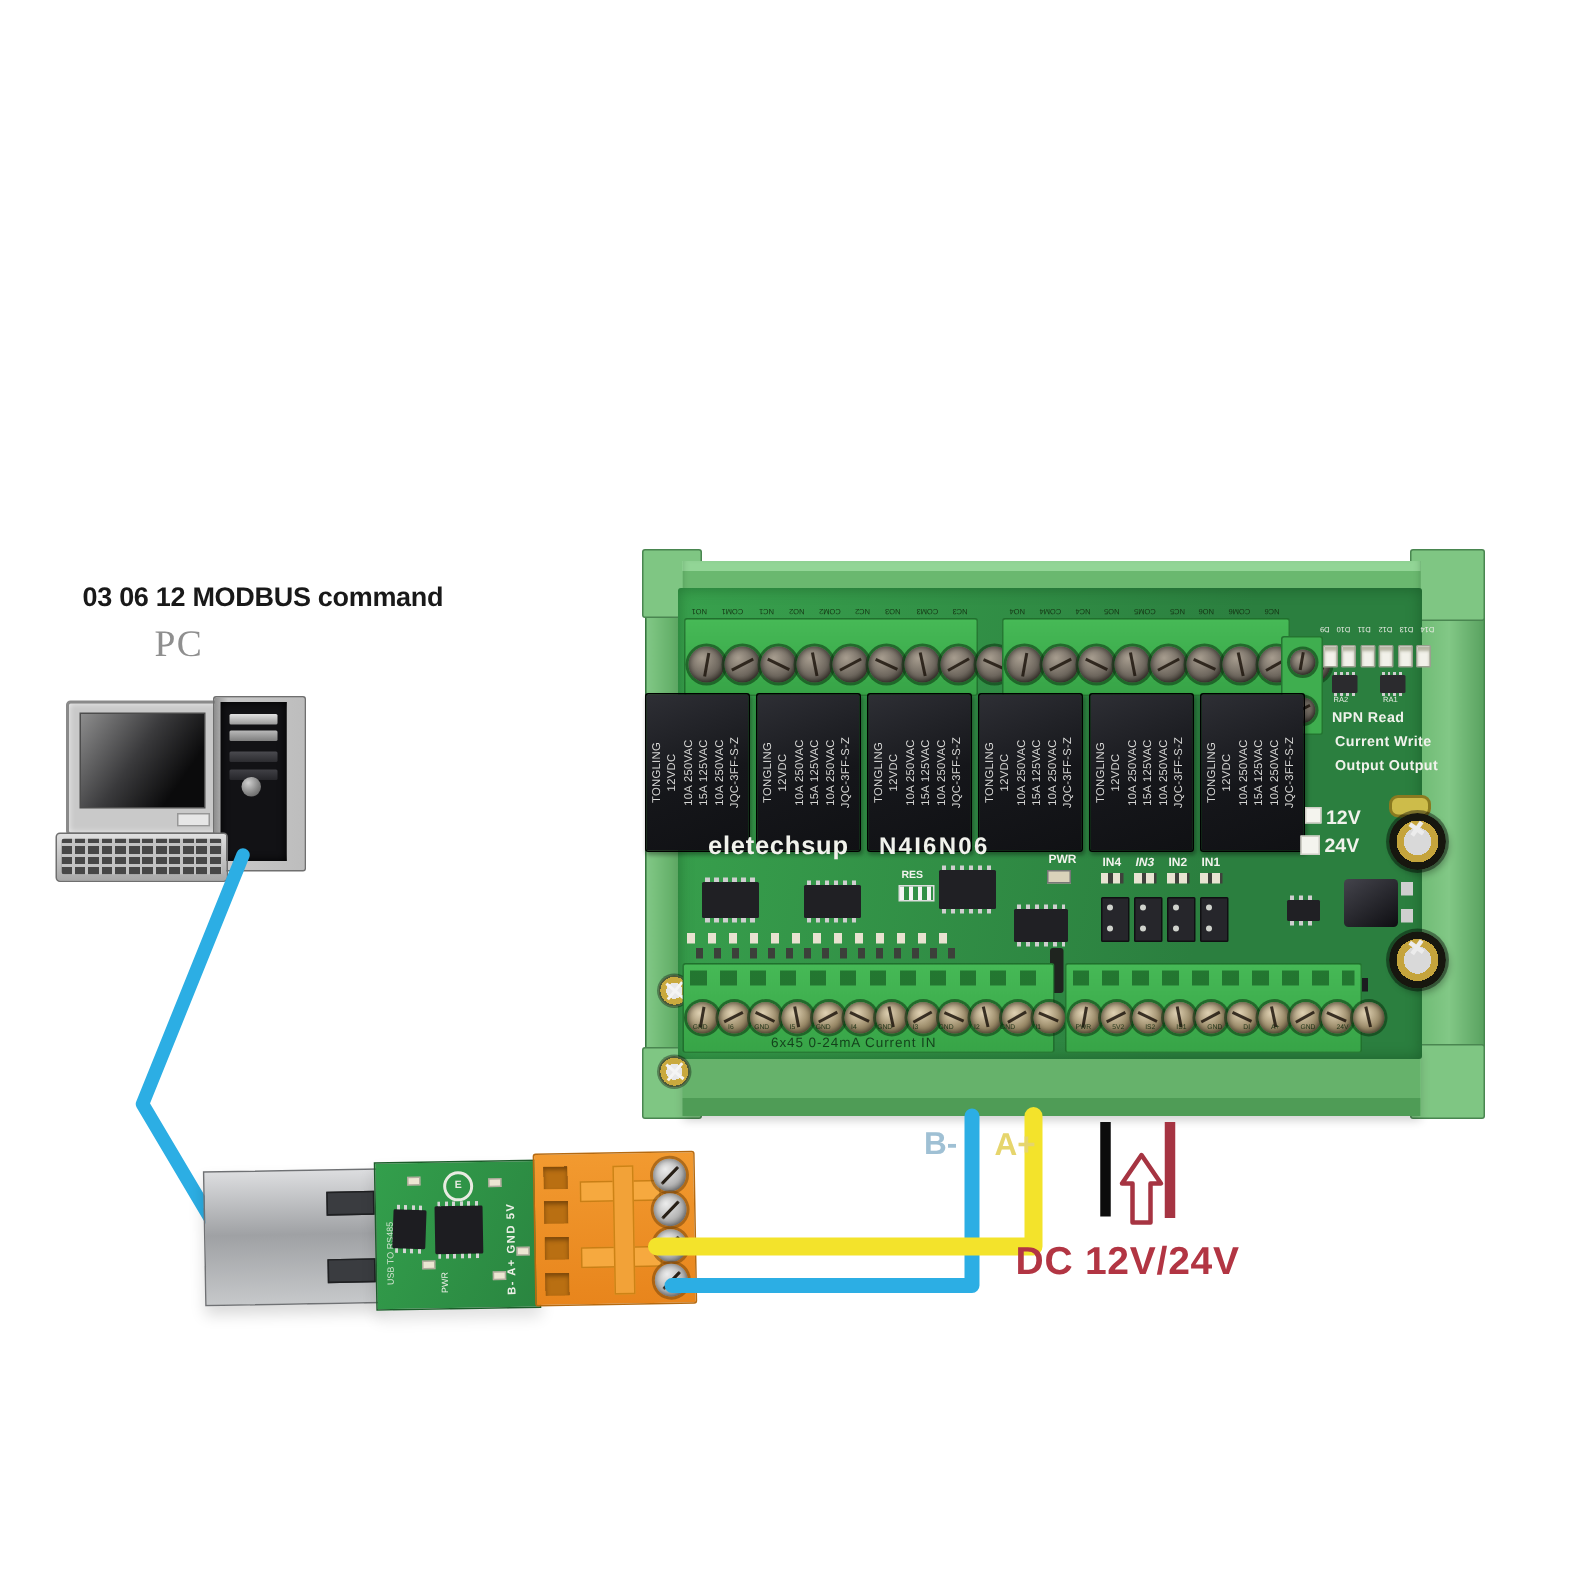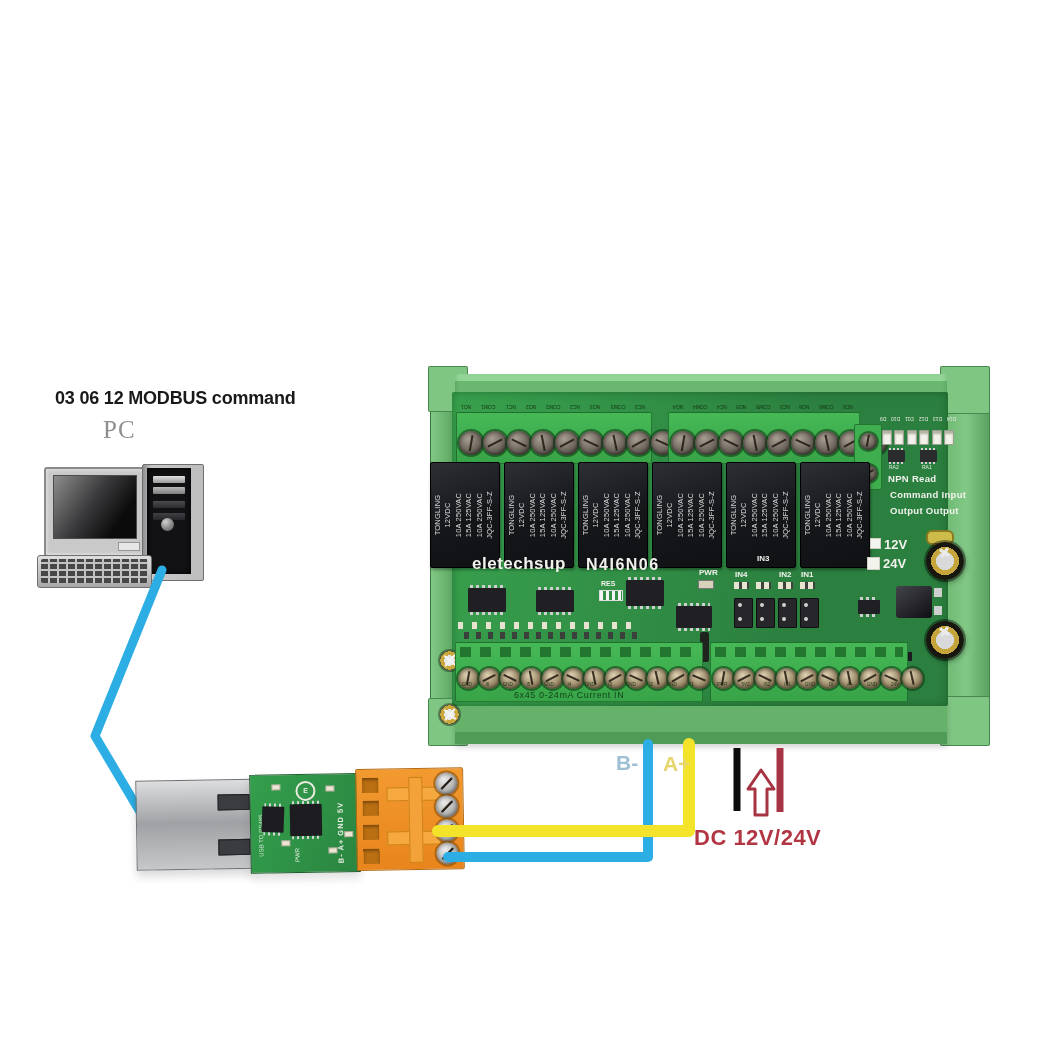--- a/index.html
+++ b/index.html
@@ -178,21 +178,21 @@
   .notch{position:absolute;left:6px;width:16px;height:15px;background:#b96f12;box-shadow:inset 0 2px 3px rgba(60,30,0,.5);}
   .clampbar{position:absolute;left:30px;width:52px;height:12px;background:#f6a93f;border:1px solid #c97f16;}
   .clampv{position:absolute;left:52px;top:8px;width:12px;height:84px;background:#f2a238;border:1px solid #cd8316;}
   .oscrews{position:absolute;right:3px;top:4px;bottom:4px;width:26px;display:flex;flex-direction:column;
            justify-content:space-between;align-items:center;}
 
   
   .lbl{position:absolute;font-weight:600;white-space:nowrap;}
   .lbl-bminus{left:616px;top:751px;font-size:21px;color:#9fc0d4;}
   .lbl-aplus{left:663px;top:752px;font-size:21px;color:#e6d56d;}
-  .lbl-power{left:694px;top:825px;font-size:22px;color:#b23543;letter-spacing:.5px;}
+  .lbl-power{left:677px;top:825px;font-size:26px;color:#b23543;letter-spacing:.5px;}
 </style>
 </head>
 <body>
 
 <div class="canvas">
 
 
   <div>
     <div class="pc-caption">03 06 12 MODBUS command</div>
     <div class="pc-label">PC</div>
@@ -366,25 +366,25 @@
         </div>
       </div>
 
     <div class="silk brand">eletechsup</div>
     <div class="silk model">N4I6N06</div>
     <div class="silk res">RES</div>
     <div class="res-box"></div>
     <div class="silk pwr">PWR</div>
     <div class="pwr-led"></div>
     <div class="silk inlab" style="left:307px;top:204px;">IN4</div>
-    <div class="silk inlab" style="left:329px;top:188px;">IN3</div>
+    <div class="silk inlab" style="left:329px;top:204px;font-style:italic;">IN3</div>
     <div class="silk inlab" style="left:351px;top:204px;">IN2</div>
     <div class="silk inlab" style="left:373px;top:204px;">IN1</div>
     <div class="silk npn1">NPN Read</div>
-    <div class="silk npn2">Command Input</div>
+    <div class="silk npn2">Current Write</div>
     <div class="silk npn3">Output Output</div>
     <div class="vsq" style="left:442px;top:172px;width:9px;height:9px;"></div>
     <div class="silk v12">12V</div>
     <div class="vsq" style="left:439px;top:191px;width:11px;height:11px;"></div>
     <div class="silk v24">24V</div>
     <div class="pill"></div>
 
     <div class="ic" style="left:40px;top:222px;width:38px;height:24px;"></div>
     <div class="ic" style="left:108px;top:224px;width:38px;height:22px;"></div>
     <div class="ic" style="left:198px;top:214px;width:38px;height:26px;"></div>

